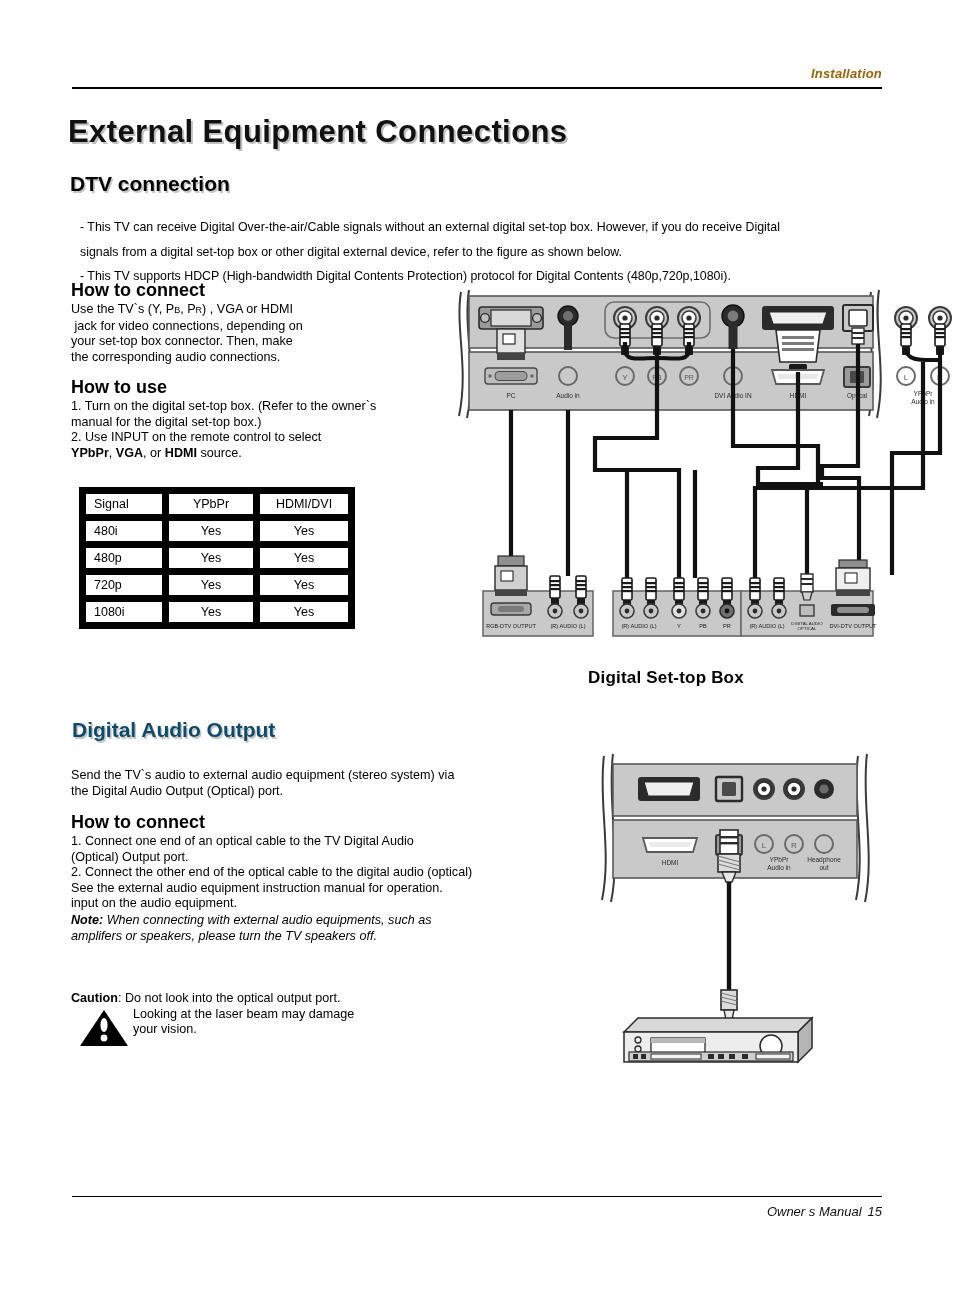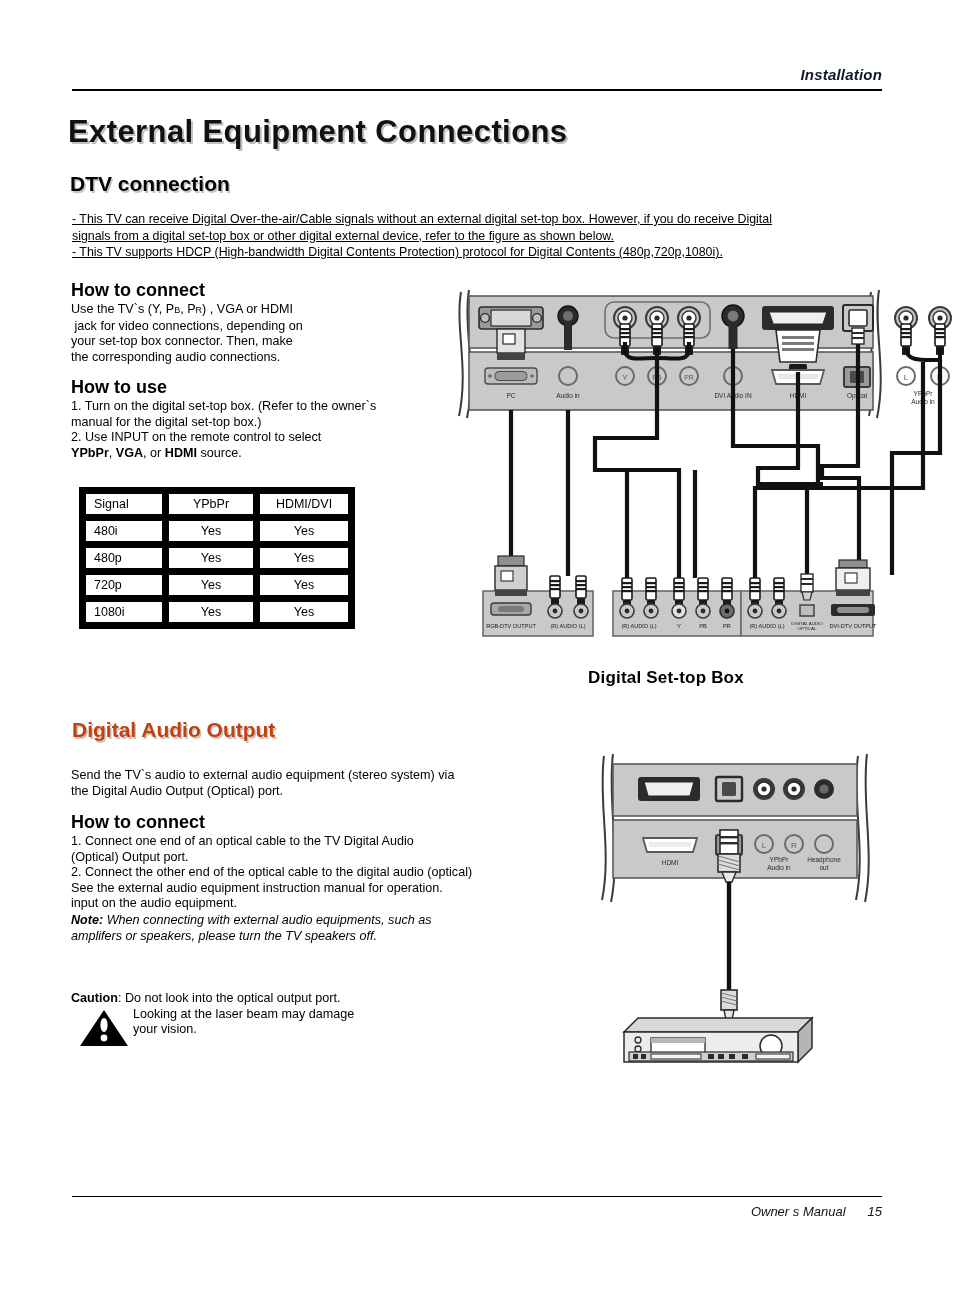--- a/index.html
+++ b/index.html
@@ -24,23 +24,23 @@
   #header-area {
     position: absolute;
     left: 72px;
     top: 66px;
     width: 810px;
   }
   #header-label {
     text-align: right;
     font-style: italic;
     font-weight: bold;
-    font-size: 15px;
+    font-size: 13px;
     letter-spacing: .2px;
-    color: #0f172a;
+    color: #a16207;
   }
   #header-rule {
     margin-top: 6px;
     border-top: 2px solid #000;
   }
 
   
   #page-title {
     position: absolute;
     left: 68px;
@@ -65,21 +65,21 @@
   
   #dtv-intro {
     position: absolute;
     left: 72px;
     top: 211px;
     width: 810px;
     font-size: 12.4px;
     line-height: 16.5px;
     color: #000;
   }
-  #dtv-intro p { margin: 0; text-decoration: underline; }
+  #dtv-intro p { margin: 8px; }
 
   
   .subhead {
     font-size: 18px;
     font-weight: bold;
     margin-bottom: 1px;
   }
   .body-lines {
     font-size: 12.6px;
     line-height: 15.6px;
@@ -134,21 +134,21 @@
     letter-spacing: .2px;
   }
 
   
   #section-dao-title {
     position: absolute;
     left: 72px;
     top: 718px;
     font-size: 21px;
     font-weight: bold;
-    color: #c2410c;
+    color: #0c4a6e;
     text-shadow: 1.5px 1.5px 0 rgba(150,150,150,.55);
   }
   #dao-intro {
     position: absolute;
     left: 71px;
     top: 768px;
     width: 470px;
   }
   #dao-connect {
     position: absolute;
@@ -205,21 +205,21 @@
     width: 810px;
   }
   #footer-rule { border-top: 1.6px solid #000; }
   #footer-label {
     margin-top: 7px;
     text-align: right;
     font-style: italic;
     font-size: 13px;
     color: #111;
   }
-  #footer-label .pg { font-style: italic; padding-left: 22px; }
+  #footer-label .pg { font-style: italic; padding-left: 6px; }
 
   svg { display: block; overflow: visible; }
 </style>
 </head>
 <body>
 
 <div class="page">
 
   <div id="header-area">
     <div id="header-label">Installation</div>

